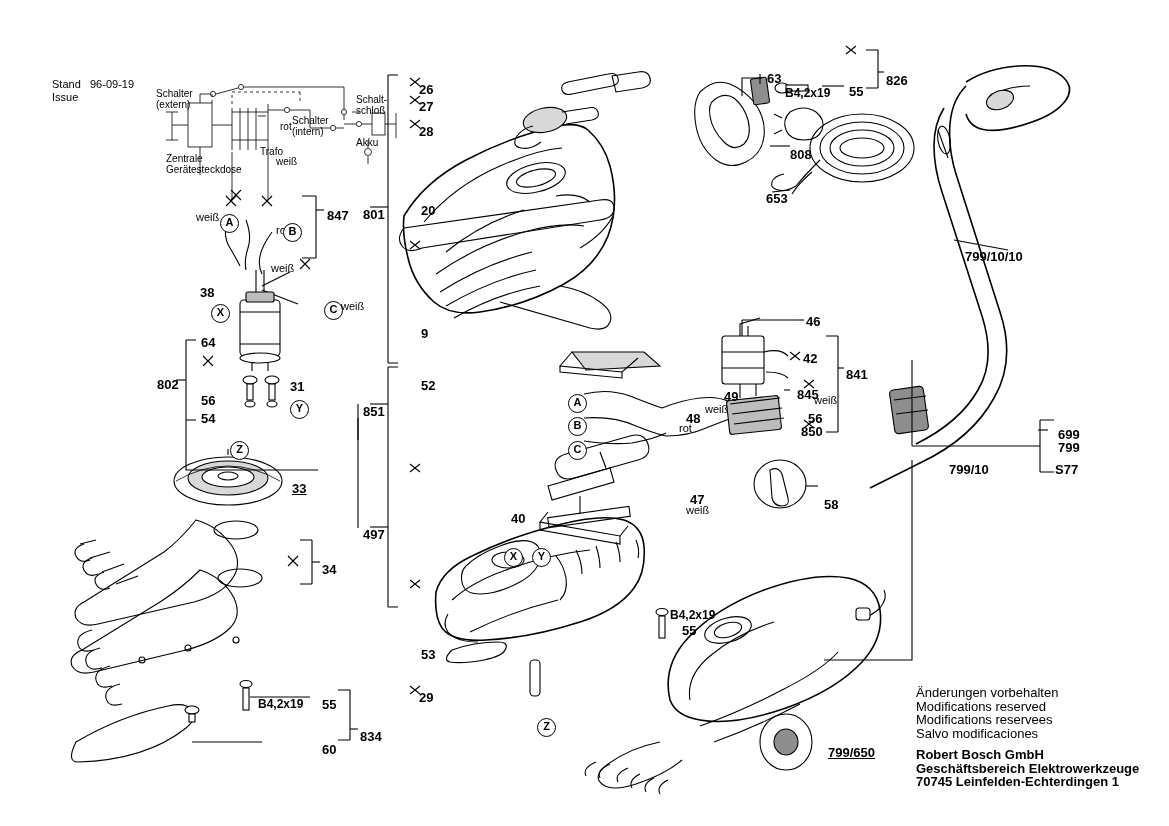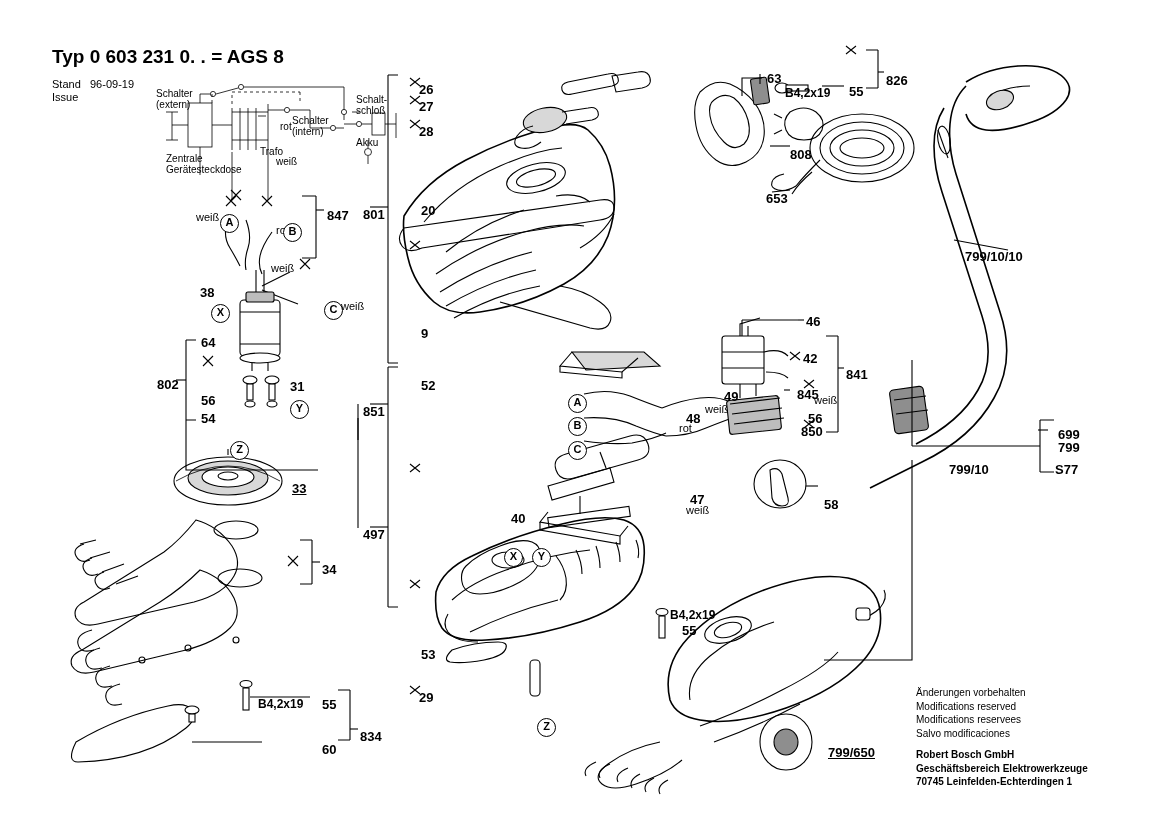--- a/index.html
+++ b/index.html
@@ -12,44 +12,39 @@
     overflow:hidden;
   }
   #sheet{position:absolute;left:0;top:0;width:1169px;height:826px;}
   .lbl{position:absolute;font-size:13px;font-weight:bold;white-space:nowrap;}
   .lbl.sm{font-size:11px;font-weight:normal;}
   .lbl.smb{font-size:12px;font-weight:bold;}
   .lbl.tiny{font-size:10px;font-weight:normal;}
   .title{position:absolute;left:52px;top:46px;font-size:19px;font-weight:bold;white-space:nowrap;}
   .stand{position:absolute;left:52px;top:78px;font-size:11px;line-height:13px;}
   .stand .d{position:absolute;left:38px;top:0;white-space:nowrap;}
-  .footer{position:absolute;left:916px;top:686px;font-size:10px;line-height:13.5px;white-space:nowrap;}
+  .footer{position:absolute;left:916px;top:686px;font-size:13px;line-height:13.5px;white-space:nowrap;}
   .footer b{font-weight:bold;}
   .circ{position:absolute;border:1.4px solid #000;border-radius:50%;
         width:17px;height:17px;line-height:15px;text-align:center;
         font-size:11px;font-weight:bold;background:#fff;}
   svg{position:absolute;left:0;top:0;width:1169px;height:826px;}
   .st{fill:none;stroke:#000;stroke-width:1.1;}
   .st2{fill:none;stroke:#000;stroke-width:1.6;}
   .thin{fill:none;stroke:#000;stroke-width:0.8;}
   .fillw{fill:#fff;stroke:#000;stroke-width:1.1;}
   .fillg{fill:#d8d8d8;stroke:#000;stroke-width:1.1;}
   .fillgr{fill:#bdbdbd;stroke:#000;stroke-width:1.1;}
   .fdark{fill:#8e8e8e;stroke:#000;stroke-width:1.1;}
 </style>
 </head>
 <body>
 
 <div id="sheet">
 
-  <div class="title">
-    <span>Typ</span>
-    <span>0 603 231 0.</span>
-    <span>. = AGS 8</span>
-  </div>
   <div class="stand">
     <div>Stand</div>
     <div>Issue</div>
     <div class="d">96-09-19</div>
   </div>
 
   <svg viewBox="0 0 1169 826" xmlns="http://www.w3.org/2000/svg">
 
     <g class="thin">
       <rect x="188" y="103" width="24" height="44" fill="none"></rect>

